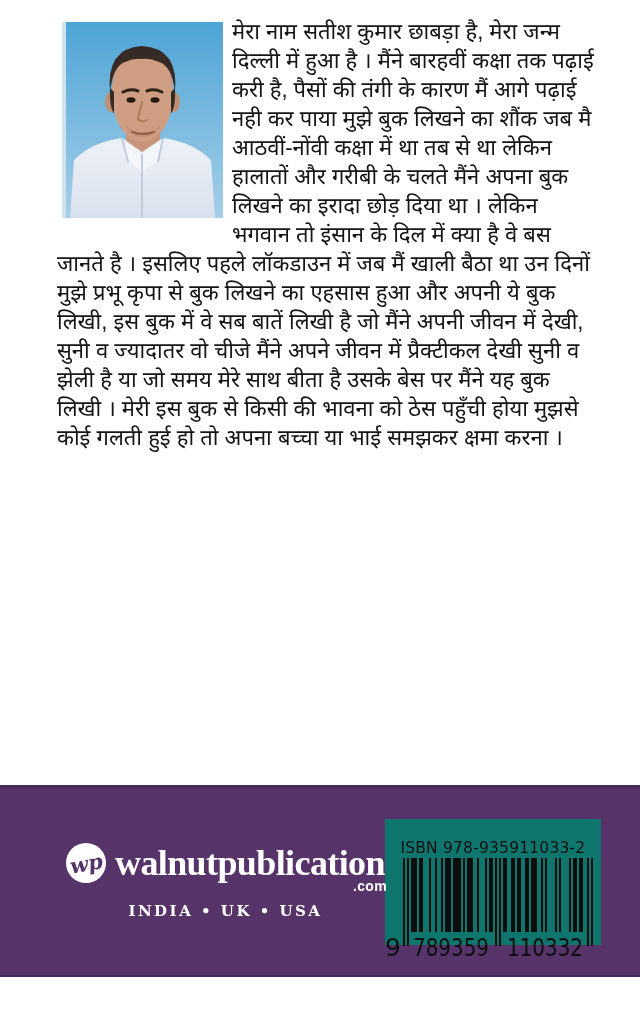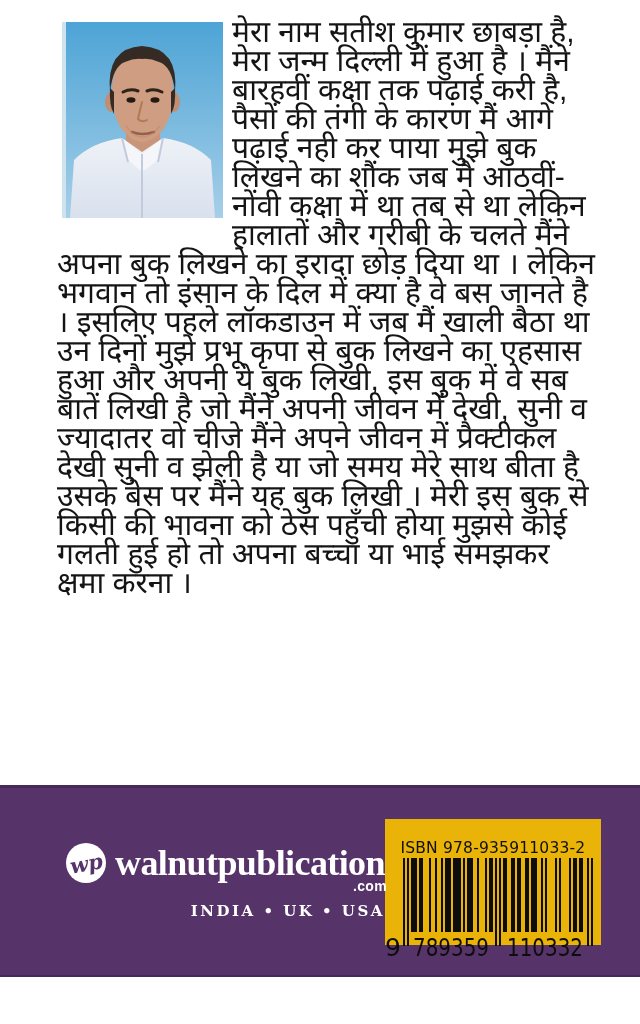--- a/index.html
+++ b/index.html
@@ -15,21 +15,21 @@
   .page{position:relative;width:640px;height:1024px;background:#fff;}
 
   .section-title{
     margin:54px 44px 0 64px;
     font-size:30px;font-weight:700;color:#161616;letter-spacing:.5px;
     font-family:"Liberation Sans","DejaVu Sans",sans-serif;
   }
 
   .bio{
     margin:17px 44px 0 57px;
-    font-size:30px;line-height:29px;color:var(--text);
+    font-size:22px;line-height:29px;color:var(--text);
     font-family:"Liberation Sans","DejaVu Sans",sans-serif;
   }
   .author-photo{
     float:left;
     width:161px;height:196px;
     margin:5px 9px 6px 5px;
     background:#fff;
   }
   .author-photo svg{display:block;width:100%;height:100%;}
 
@@ -54,29 +54,29 @@
   .wordmark-wrap{position:relative;}
   .wordmark{
     font-size:36px;font-weight:800;letter-spacing:-.6px;color:#fff;line-height:1;
     font-family:Liberation Serif, serif;
   }
   .domain{
     position:absolute;right:-2px;bottom:-13px;
     font-size:14px;font-weight:700;color:#fff;letter-spacing:.3px;
   }
   .regions{
-    margin-top:19px;text-align:right;
+    margin-top:19px;text-align:center;
     font-family:"DejaVu Serif","Liberation Serif",serif;
     font-weight:700;font-size:15px;letter-spacing:2.5px;color:#fff;
     white-space:nowrap;
   }
 
   .isbn-box{
     margin-left:auto;margin-right:60px;
-    width:226px;height:126px;background:#eab308;
+    width:226px;height:126px;background:#0f766e;
     padding-top:20px;text-align:center;
   }
   .isbn-label{
     font-size:15.5px;color:#101010;letter-spacing:.2px;line-height:19px;
     font-family:"DejaVu Sans","Liberation Sans",sans-serif;
   }
   .barcode-svg{display:block;margin:0 auto;width:216px;height:101px;}
 </style>
 </head>
 <body>

